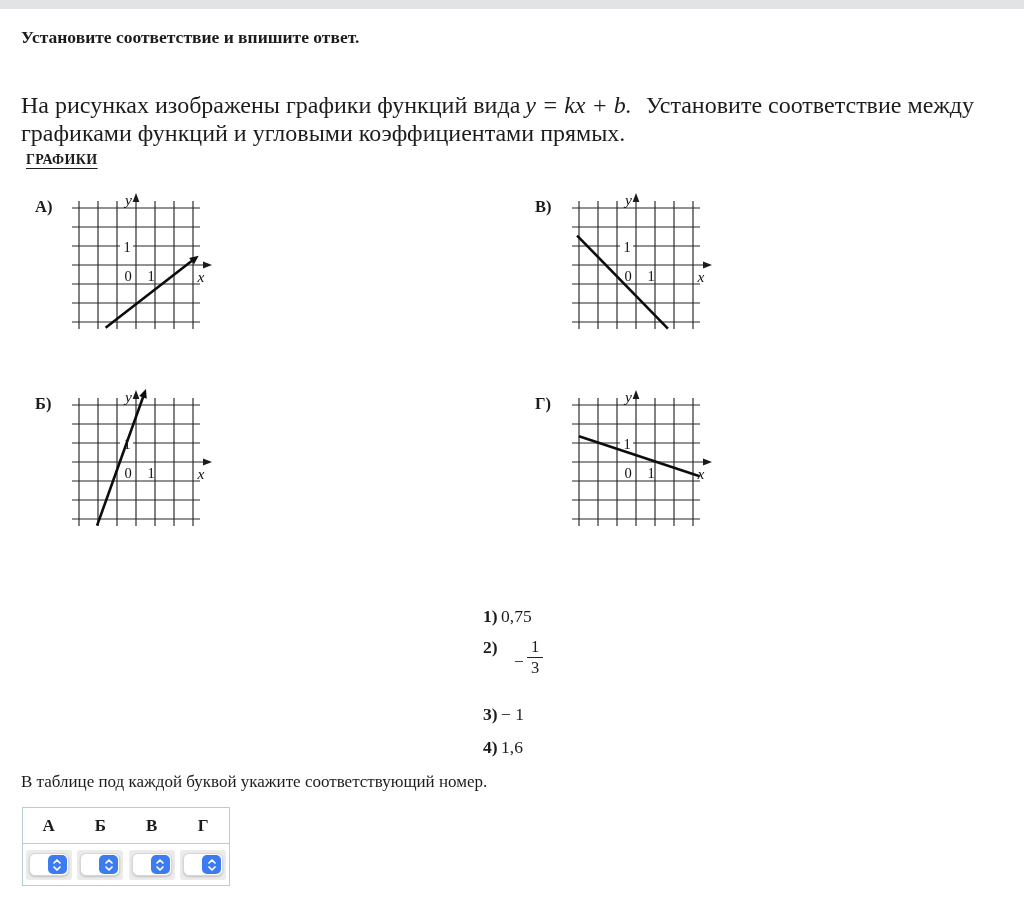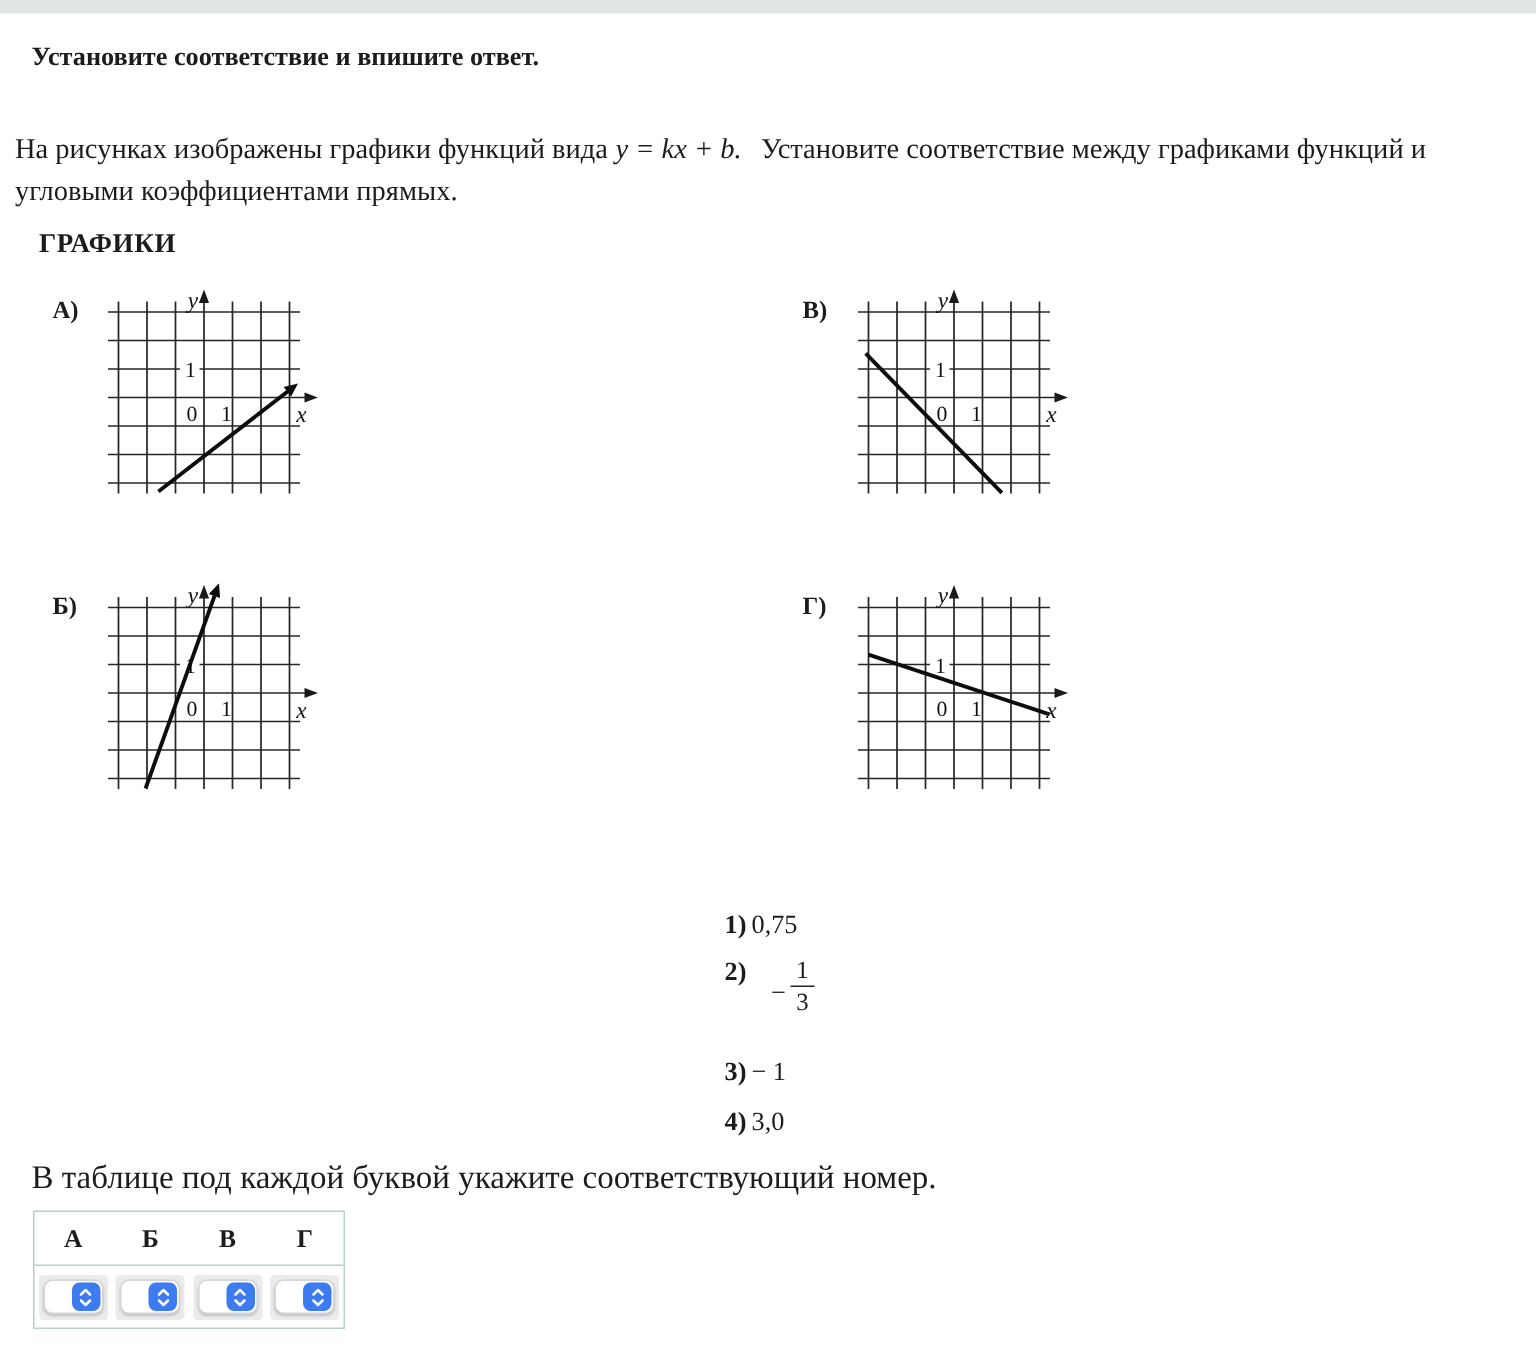--- a/index.html
+++ b/index.html
@@ -2,24 +2,24 @@
 <html><head>
 <meta charset="utf-8">
 <style>
   html,body{margin:0;padding:0;background:#fff;}
   body{width:1024px;height:910px;position:relative;overflow:hidden;
        font-family:"Liberation Serif","DejaVu Serif",serif;color:#1c1c1c;}
   .topbar{position:absolute;left:0;top:0;width:1024px;height:9px;background:#e0e4e5;}
   .page{position:absolute;left:0;top:0;width:1024px;height:907px;}
 
   .title{position:absolute;left:21px;top:27px;font-size:17.5px;font-weight:bold;}
-  .task{position:absolute;left:10px;top:67px;width:978px;font-size:19px;line-height:28px;}
+  .task{position:absolute;left:21px;top:67px;width:978px;font-size:24px;line-height:28px;}
   .math{font-style:italic;margin:0 8px 0 5px;}
 
-  .sec-heading{font-size:18px;font-weight:bold;
+  .sec-heading{font-size:14px;font-weight:bold;text-decoration:underline;
                text-underline-offset:4px;letter-spacing:.4px;}
   #graphs-heading{position:absolute;left:26px;top:152px;}
   #coeff-heading{position:absolute;left:26px;top:571px;}
 
   .graphs{position:absolute;left:35px;top:192px;display:grid;
           grid-template-rows:repeat(2,145px);grid-auto-flow:column;
           column-gap:314px;row-gap:52px;}
   .graph-block{display:flex;width:186px;}
   .glabel{width:26px;font-size:16.5px;font-weight:bold;padding-top:5px;}
   .graph-svg{width:160px;height:145px;display:block;}
@@ -33,21 +33,21 @@
   .fracwrap{display:flex;align-items:flex-end;margin-left:13px;}
   .fracsign{line-height:1;margin-bottom:7px;margin-right:3px;}
   .frac{display:inline-flex;flex-direction:column;align-items:center;
         font-size:16.5px;line-height:1.2;}
   .frac .fnum{padding:0 4px;}
   .frac .fbar{width:100%;height:0;border-top:1.4px solid #222;}
   .frac .fden{padding:0 4px;}
   .gap-after-frac{height:17px;}
   .gap-small{height:11px;}
 
-  .instruction{position:absolute;left:21px;top:772px;font-size:22px;}
+  .instruction{position:absolute;left:21px;top:772px;font-size:17px;}
 
   .answer-table{position:absolute;left:22px;top:807px;width:206px;
                 border:1px solid #b7ced2;background:#fff;}
   .at-header{display:flex;height:35px;border-bottom:1px solid #b7ced2;}
   .at-header .hcell{width:51.5px;display:flex;align-items:center;justify-content:center;
                     font-size:17px;font-weight:bold;}
   .at-row{display:flex;height:41px;align-items:center;}
   .at-row .scell{width:51.5px;display:flex;align-items:center;justify-content:center;}
   .sel-outer{width:46px;height:30px;background:#ebebeb;border-radius:3px;
              display:flex;align-items:center;justify-content:center;cursor:pointer;}
@@ -205,21 +205,21 @@
       </span>
     </div>
     <div class="gap-after-frac"></div>
     <div class="coeff-item">
       <span class="num">3)</span>
       <span class="val">− 1</span>
     </div>
     <div class="gap-small"></div>
     <div class="coeff-item">
       <span class="num">4)</span>
-      <span class="val">3,0</span>
+      <span class="val">1,6</span>
     </div>
   </div>
 
   <div class="instruction">В таблице под каждой буквой укажите соответствующий номер.</div>
 
   <div class="answer-table">
     <div class="at-header">
       <div class="hcell">А</div>
       <div class="hcell">Б</div>
       <div class="hcell">В</div>

